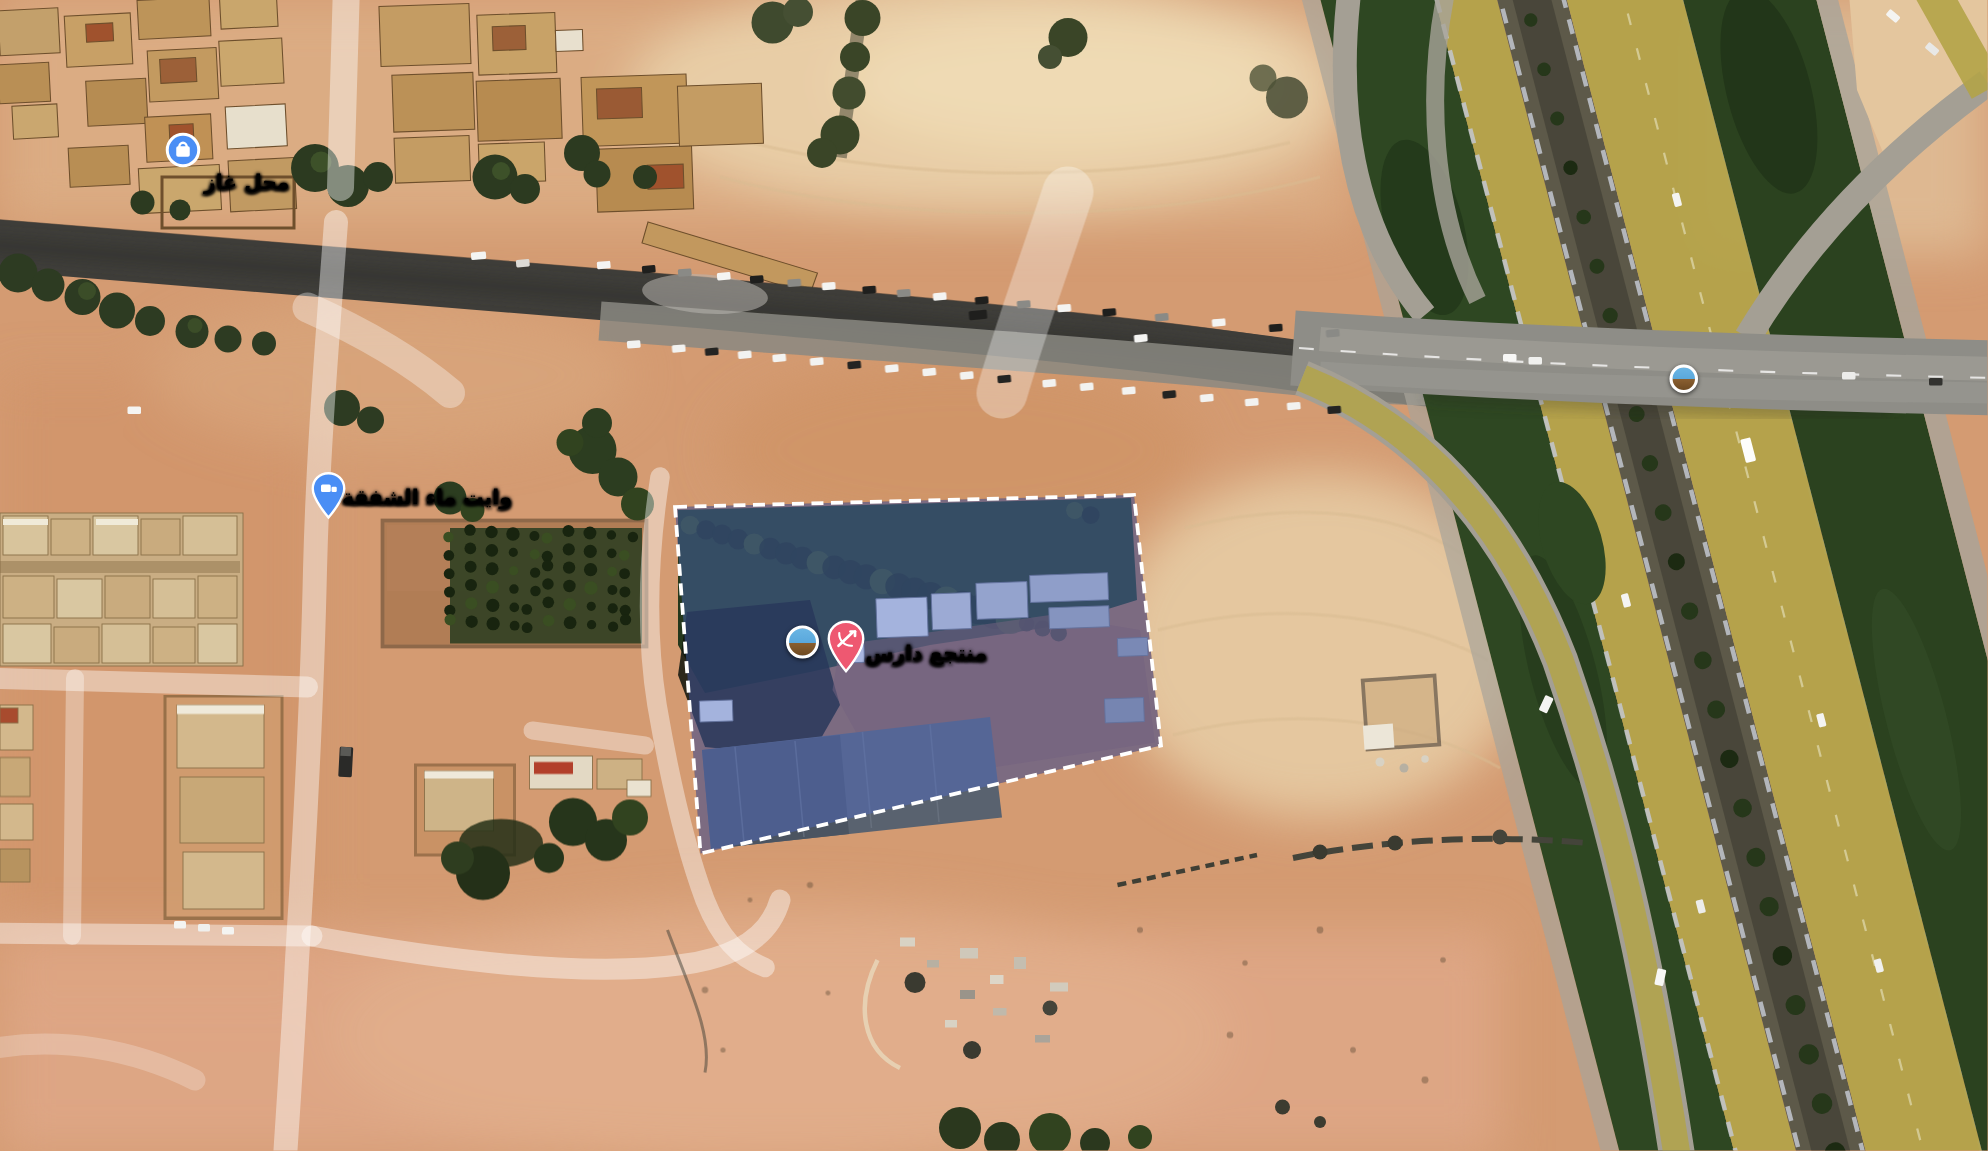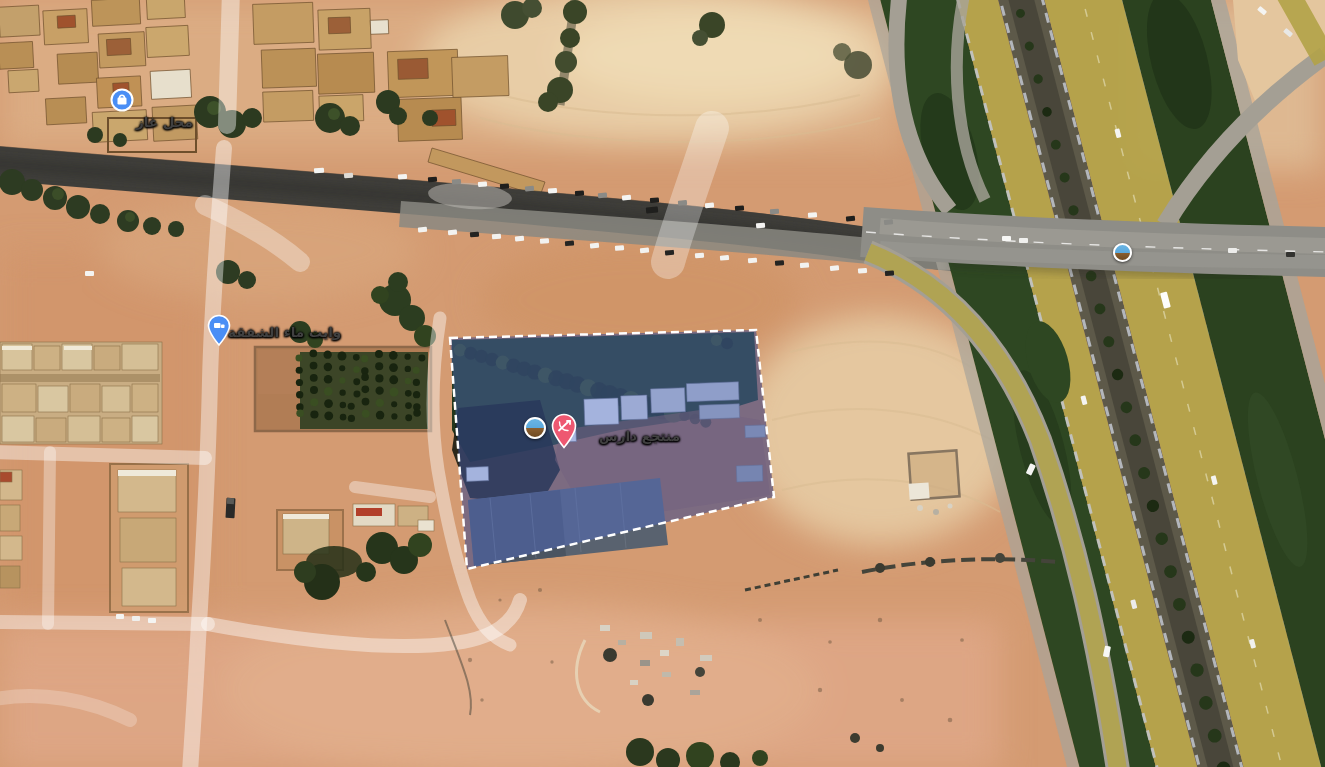--- a/index.html
+++ b/index.html
@@ -1,20 +1,20 @@
 <!DOCTYPE html>
 <html><head>
 <meta charset="utf-8">
 <style>
   html,body{margin:0;padding:0;background:#202020;}
   .viewport{position:relative;width:1325px;height:767px;overflow:hidden;
     background:#d9a478;font-family:"DejaVu Sans",sans-serif;}
   svg{position:absolute;left:0;top:0;display:block;}
   .poi{position:absolute;display:flex;align-items:flex-start;}
-  .poi-label{color:#404040;font-size:13.5px;font-weight:bold;white-space:nowrap;direction:rtl;
+  .poi-label{color:#000000;font-size:13.5px;font-weight:bold;white-space:nowrap;direction:rtl;
     text-shadow:0 0 2px #000,0 0 3px #000,1px 1px 2px rgba(0,0,0,.9),-1px 1px 2px rgba(0,0,0,.9);}
   .photo-thumb{border-radius:50%;border:2px solid #fff;box-shadow:0 1px 3px rgba(0,0,0,.6);
     background:linear-gradient(180deg,#6ab5e4 0%,#5aa8dc 52%,#8a5f30 52%,#6e4a22 100%);}
 </style>
 </head>
 <body>
 
 <div class="viewport">
 <svg width="1325" height="767" viewBox="0 0 1325 767">
   <defs>
@@ -543,16 +543,16 @@
     <svg width="28" height="37">
       <path d="M14 1.5 C7.5 1.5 2.5 6.5 2.5 13 C2.5 21 14 34.5 14 34.5 C14 34.5 25.5 21 25.5 13 C25.5 6.5 20.5 1.5 14 1.5 Z" stroke="#fff" stroke-width="1.6" fill="#ee5871"></path>
       <g stroke="#fff" stroke-width="1.8" stroke-linecap="round">
         <line x1="9" y1="17.5" x2="18.5" y2="8.5"></line>
         <path d="M 9.5,9 a 8,8 0 0 0 8.5,8.5" fill="none" stroke-width="1.4"></path>
         <line x1="17" y1="8" x2="20" y2="8"></line>
           <line x1="20" y1="8" x2="20" y2="11"></line>
       </g>
     </svg>
   </div>
-  <div class="poi-label" style="position:absolute;left:577px;top:428px;padding-left:22px;">منتجع دارس</div>
+  <div class="poi-label" style="position:absolute;left:577px;top:428px;">منتجع دارس</div>
 
   <div class="photo-thumb" style="left:1113px;top:243px;width:15px;height:15px;position:absolute;"></div>
 </div>
 
 </body></html>

